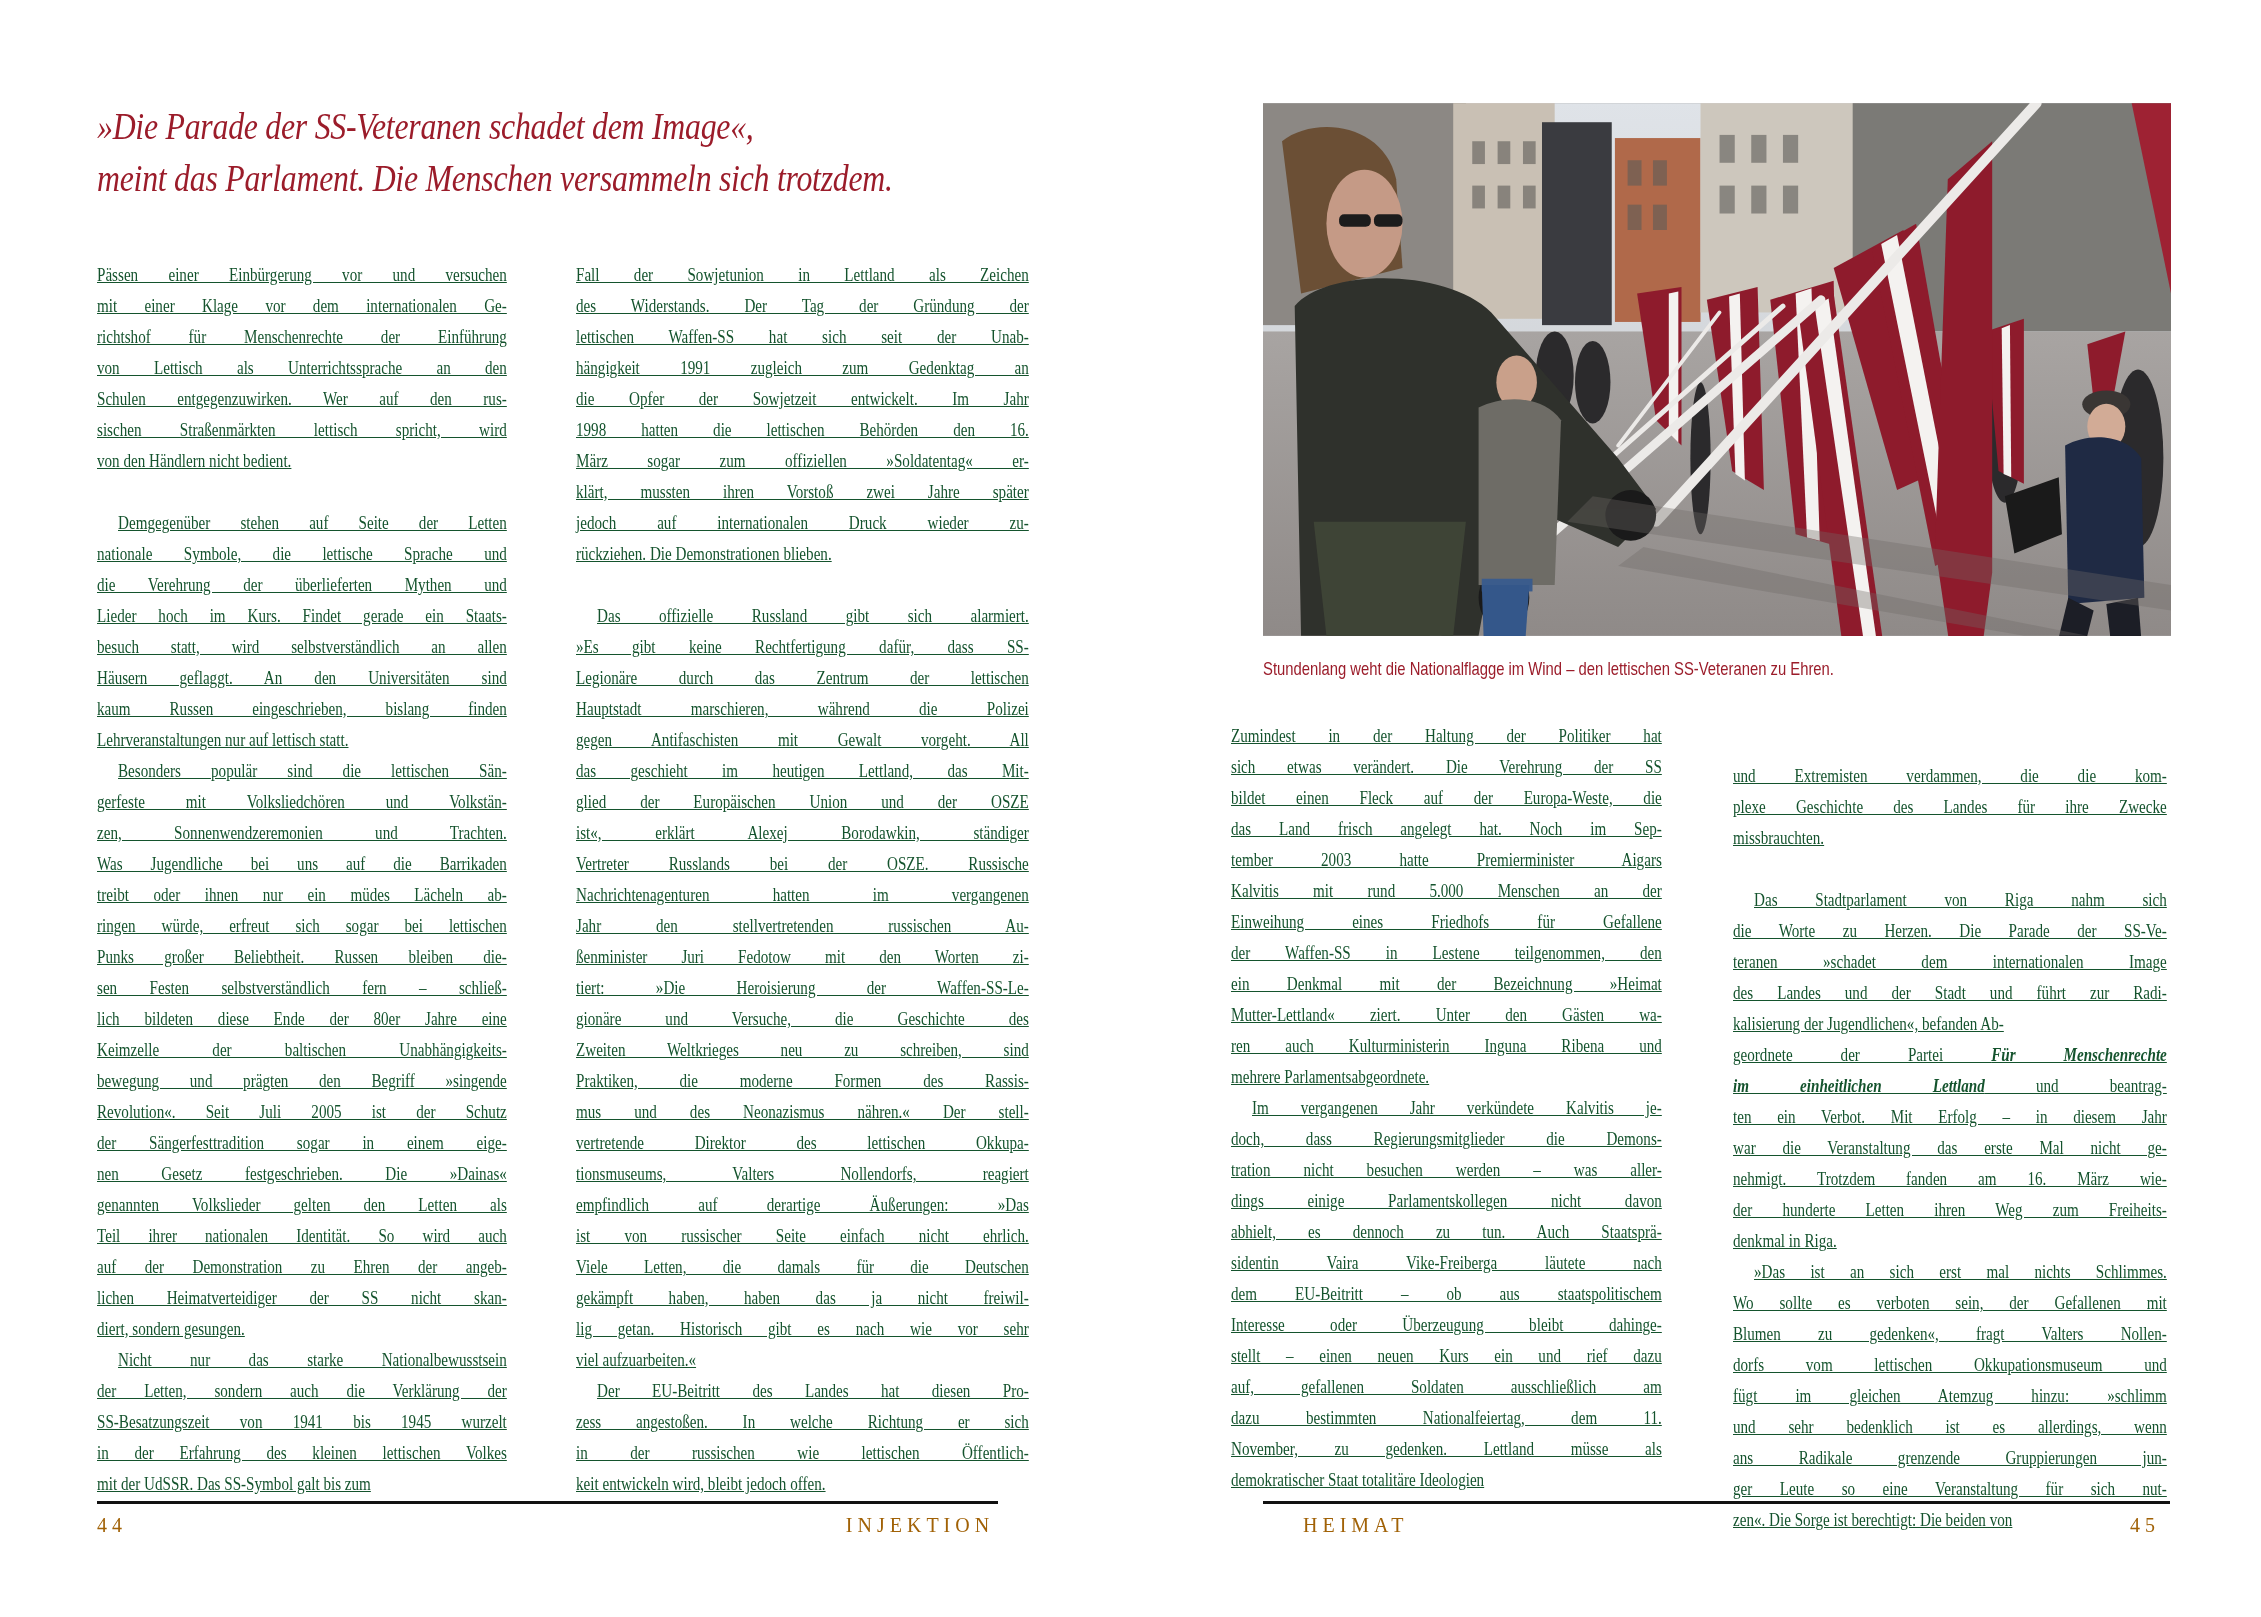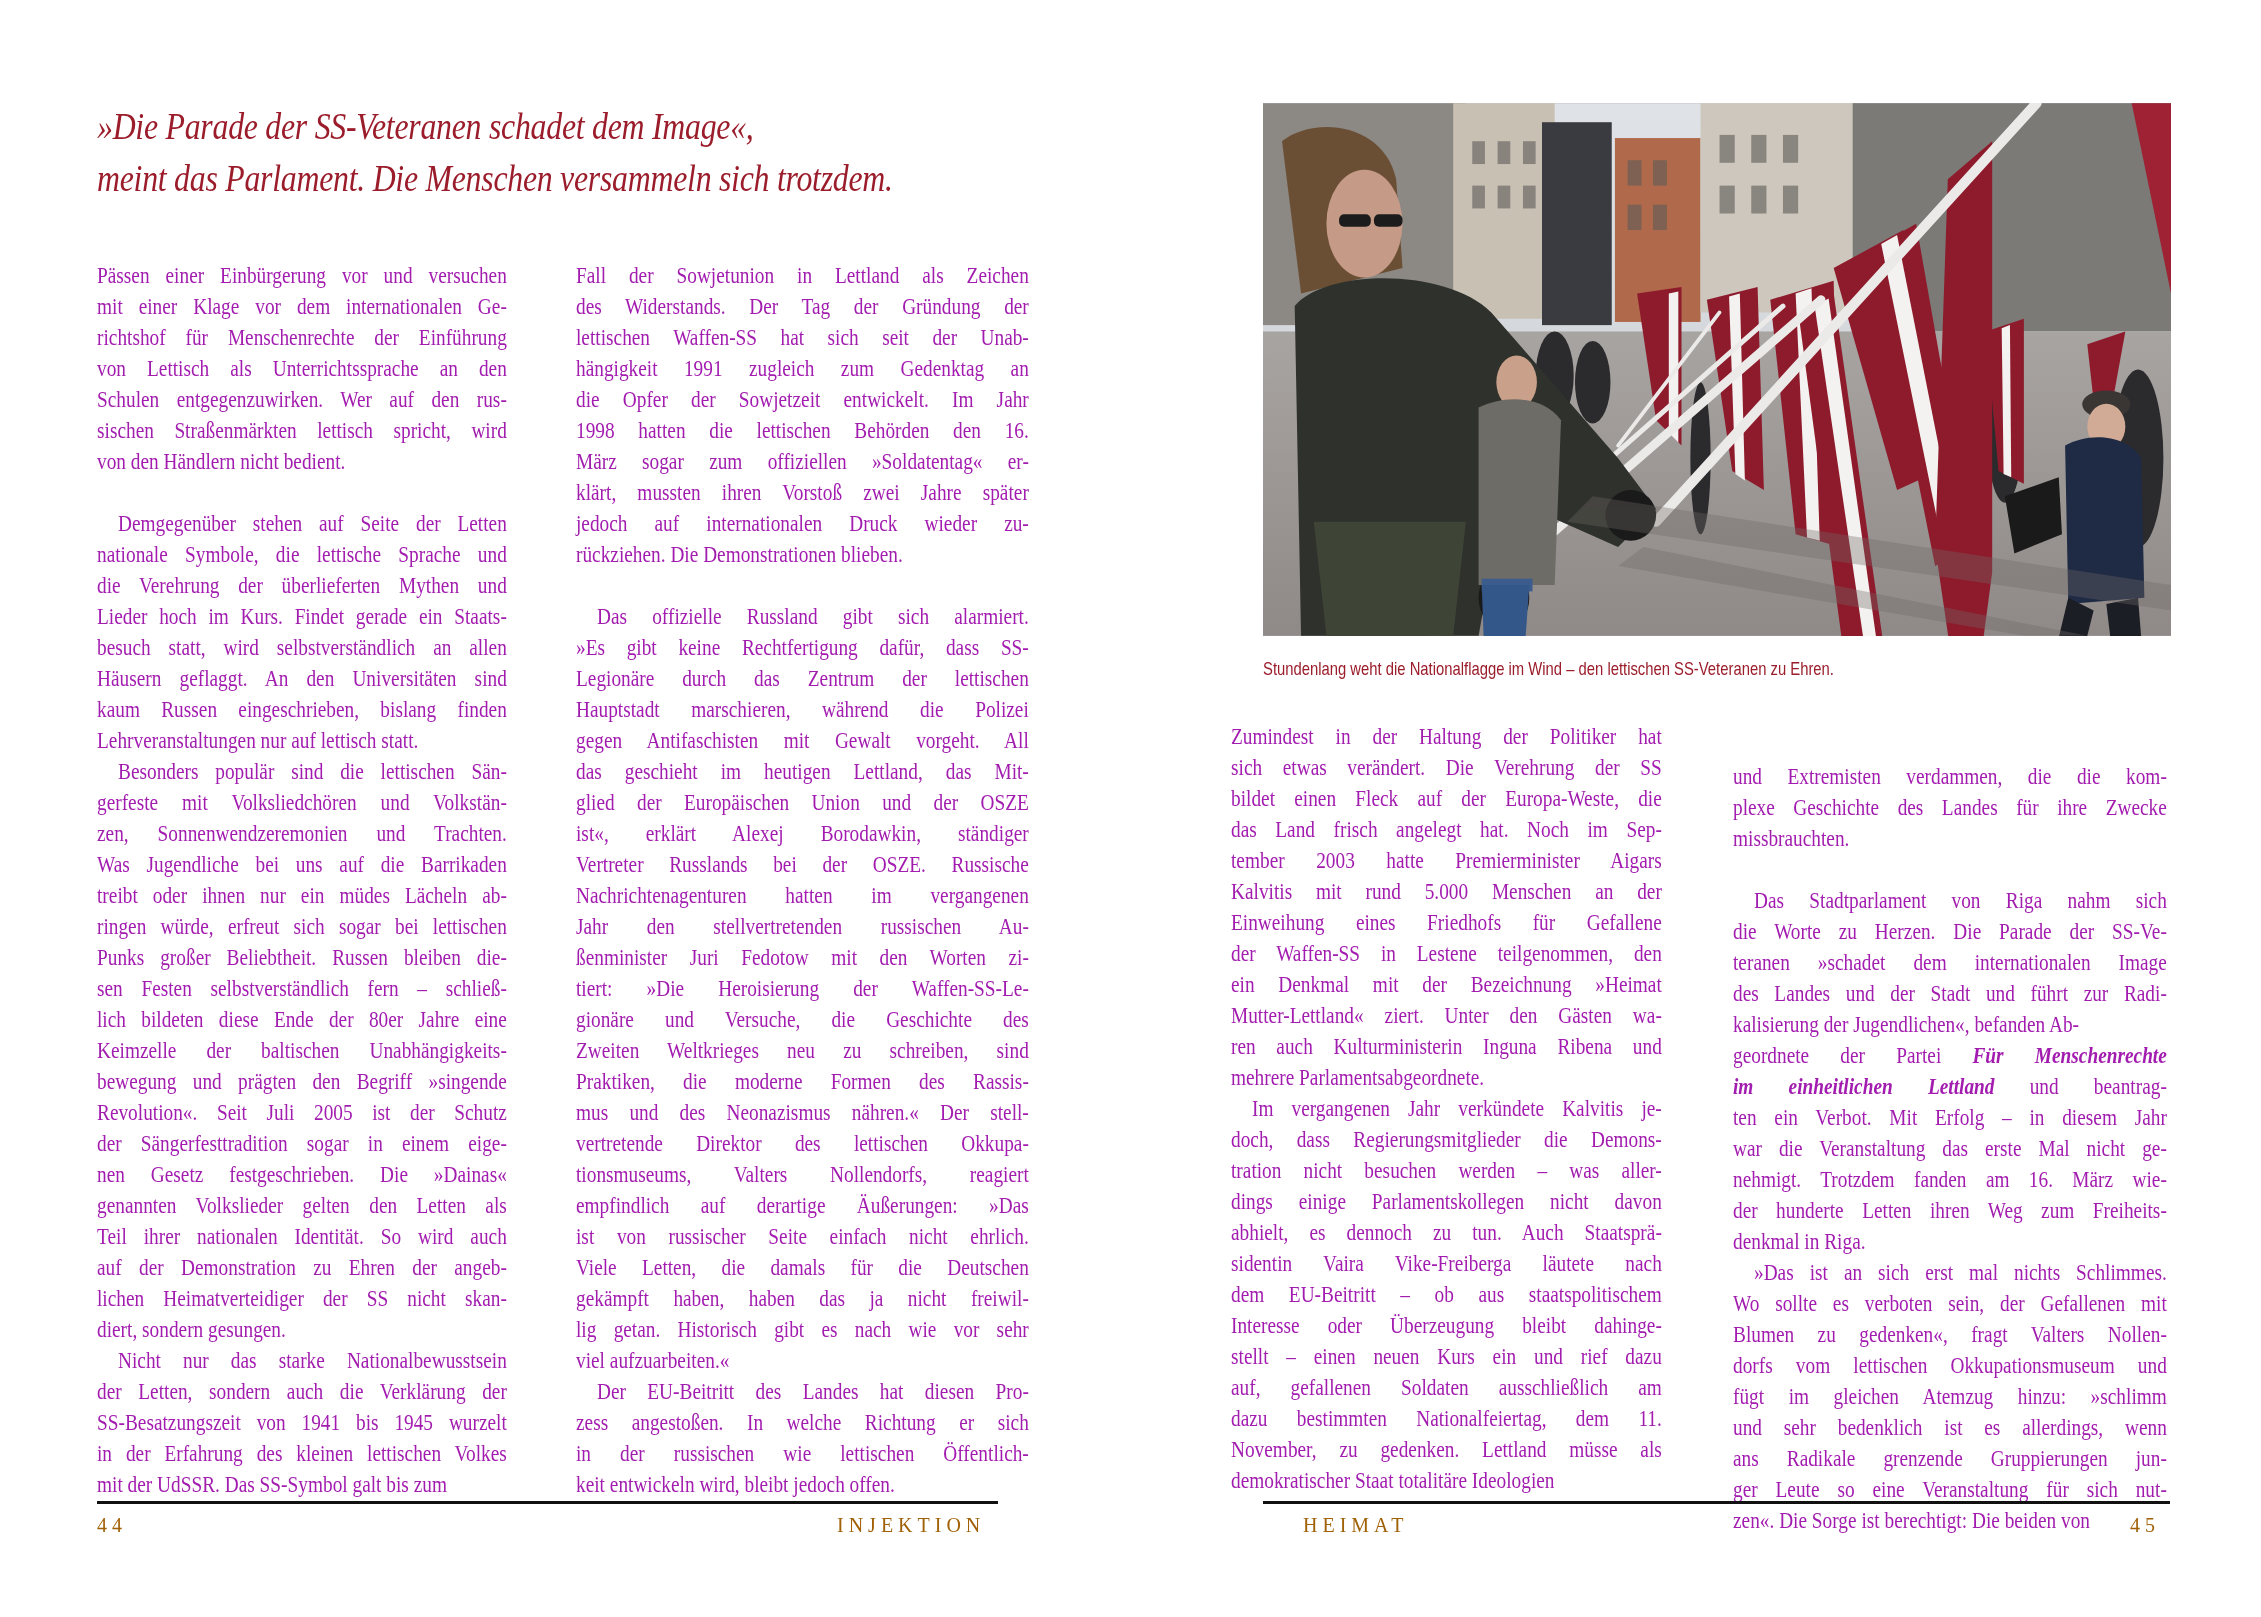--- a/index.html
+++ b/index.html
@@ -8,42 +8,42 @@
   .page { position: absolute; top: 0; height: 1617px; }
   .page-left { left: 0; width: 1130px; }
   .page-right { left: 1130px; width: 1131px; }
 
   .heading { position: absolute; left: 97px; top: 101px; width: 951px;
              font-family: "Liberation Serif", "DejaVu Serif", serif; font-style: italic;
              font-size: 37px; line-height: 52px; color: #9b1c2a; letter-spacing: -0.3px;
              transform: scaleX(0.86); transform-origin: left top; white-space: nowrap; }
   .heading div { display: block; }
 
-  .col { position: absolute; font-size: 23px; line-height: 31px; text-align: justify;
-         hyphens: manual; color: #a21caf; }
+  .col { position: absolute; font-size: 18px; line-height: 31px; text-align: justify;
+         hyphens: manual; color: #14532d; text-decoration: underline; }
   .col .inner { transform: scaleX(0.84); transform-origin: left top; width: 119%; }
   .col p { margin: 0; }
   .col p.gap { margin-top: 31px; }
   .col .line { display: block; text-align: justify; text-align-last: justify; white-space: nowrap; }
   .col .line.last { text-align-last: left; }
   .col .emph { font-weight: bold; font-style: italic; }
 
   #col1 { left: 97px; top: 260px; width: 410px; }
   #col2 { left: 545px; top: 260px; width: 453px; margin-left: 31px; }
   #col3 { left: 1231px; top: 721px; width: 431px; }
   #col4 { left: 1733px; top: 761px; width: 434px; }
 
   .rule { position: absolute; height: 2.5px; background: #111; }
   #rule-left { left: 97px; top: 1501px; width: 901px; }
   #rule-right { left: 1263px; top: 1501px; width: 907px; }
 
   .folio { position: absolute; top: 1514px; font-size: 20px; letter-spacing: 5px; color: #a16207;
            font-family: "Liberation Serif", "DejaVu Serif", serif; }
   #page-num-left { left: 97px; }
-  #running-head-left { left: 837px; width: 166px; text-align: left; }
+  #running-head-left { left: 837px; width: 166px; text-align: center; }
   #running-head-right { left: 1303px; }
   #page-num-right { left: 2130px; width: 42px; text-align: left; }
 
   .photo { position: absolute; left: 1263px; top: 103px; width: 908px; height: 533px; overflow: hidden; background: #9a9694; }
   .photo svg { display: block; }
 
   .caption { position: absolute; left: 1263px; top: 658px; font-family: "Liberation Sans", "DejaVu Sans", sans-serif;
              font-size: 19px; color: #9b1c2a; white-space: nowrap; transform: scaleX(0.78); transform-origin: left top; }
 </style>
 </head>

